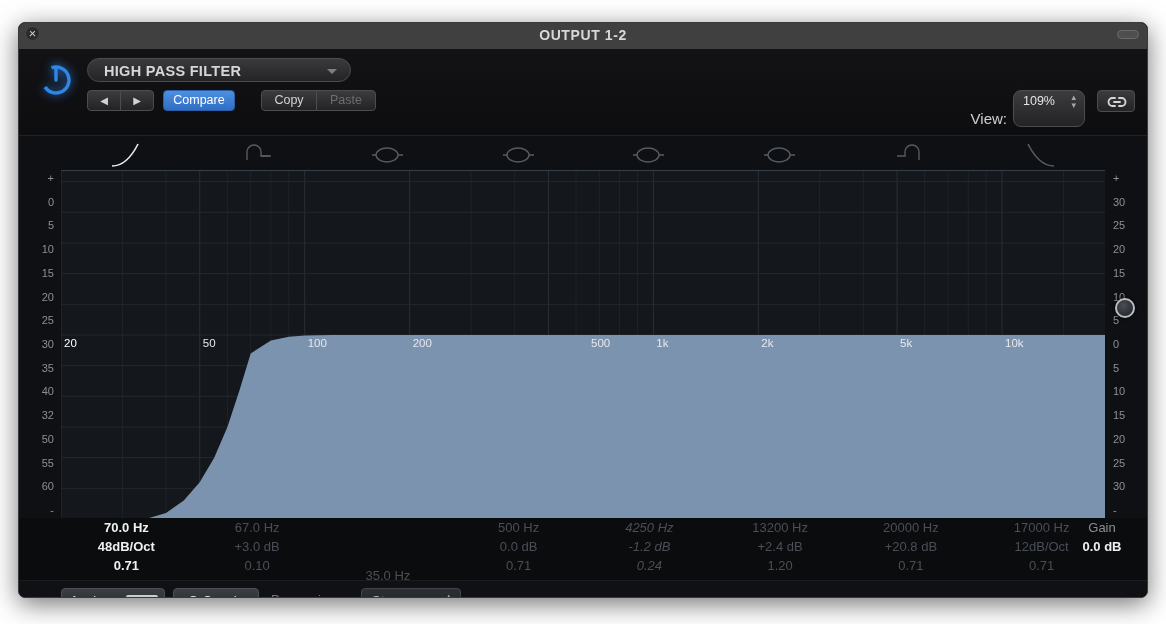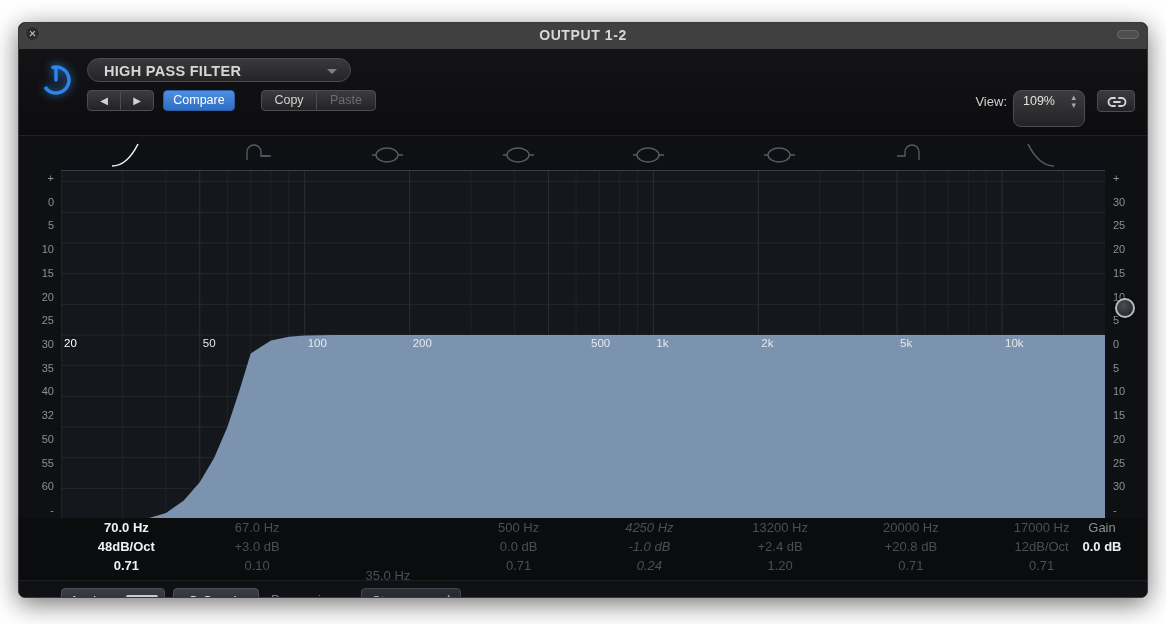--- a/index.html
+++ b/index.html
@@ -114,22 +114,22 @@
   .pbtn.dim { color: #6d6d70; }
 
   #nav-prev { left: 68px; width: 34px; border-radius: 4px 0 0 4px; }
   #nav-next { left: 101px; width: 34px; border-radius: 0 4px 4px 0; }
   .arrowglyph { font-size: 10px; }
   #compare-btn { left: 144px; width: 72px; border-radius: 4px; }
   #copy-btn    { left: 242px; width: 56px; border-radius: 4px 0 0 4px; }
   #paste-btn   { left: 297px; width: 60px; border-radius: 0 4px 4px 0; }
 
   #view-label {
-    position: absolute; right: 140px; top: 45px;
-    font-size: 13px; color: #cfcfcf;
+    position: absolute; right: 140px; top: 61px;
+    font-size: 15px; color: #cfcfcf;
   }
   #view-stepper {
     position: absolute; right: 62px; top: 41px;
     width: 72px; height: 37px;
     background: linear-gradient(#3c3c3e, #232325);
     border: 1px solid #4d4d4f;
     border-radius: 8px;
     cursor: pointer;
   }
   #view-value {
@@ -494,21 +494,21 @@
         <div class="param-line">+3.3 dB</div>
         <div class="param-line">0.98</div>
       </div>
       <div class="param-col" style="left: 434.25px; width: 130.75px;">
         <div class="param-line">500 Hz</div>
         <div class="param-line">0.0 dB</div>
         <div class="param-line">0.71</div>
       </div>
       <div class="param-col" style="left: 565px; width: 130.75px; font-style: italic;">
         <div class="param-line">4250 Hz</div>
-        <div class="param-line">-1.0 dB</div>
+        <div class="param-line">-1.2 dB</div>
         <div class="param-line">0.24</div>
       </div>
       <div class="param-col" style="left: 695.75px; width: 130.75px;">
         <div class="param-line">13200 Hz</div>
         <div class="param-line">+2.4 dB</div>
         <div class="param-line">1.20</div>
       </div>
       <div class="param-col" style="left: 826.5px; width: 130.75px;">
         <div class="param-line">20000 Hz</div>
         <div class="param-line">+20.8 dB</div>

